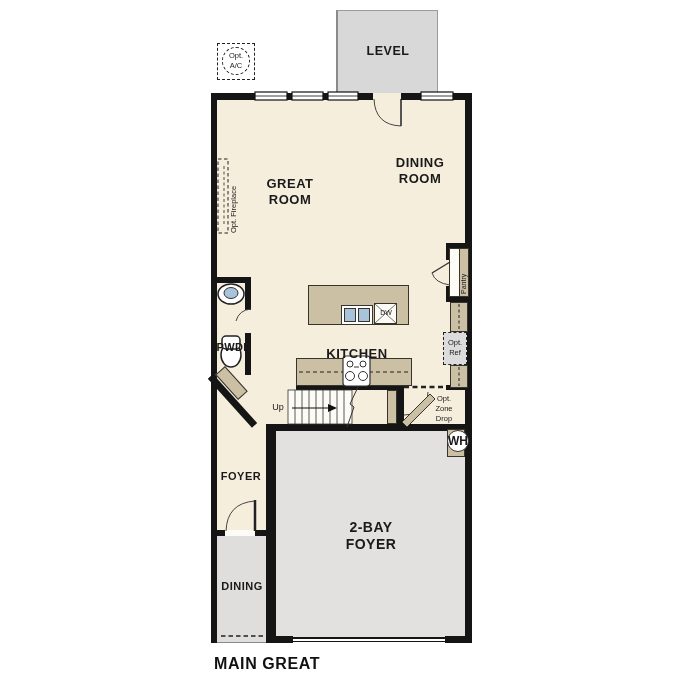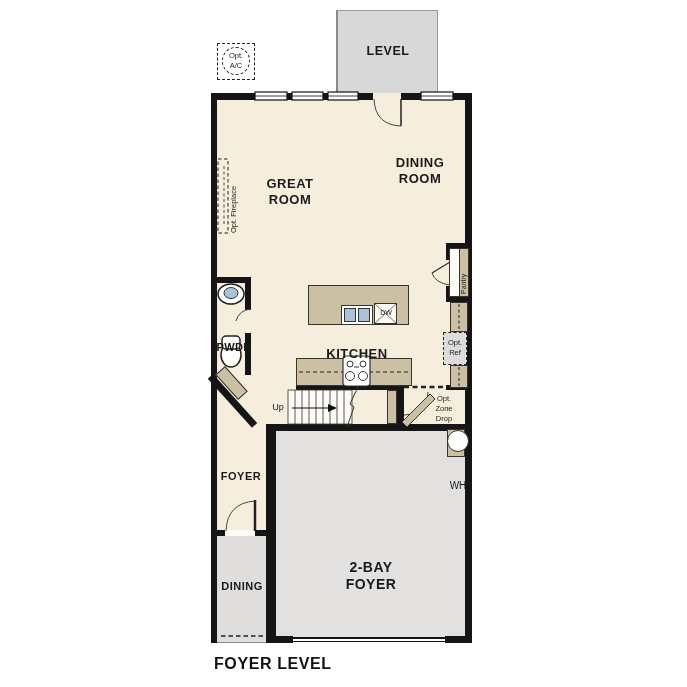--- a/index.html
+++ b/index.html
@@ -202,21 +202,21 @@
   </div>
 
   <div class="label lbl-small" style="left:241px;top:477px;">
     <span>FOYER</span>
   </div>
 
   <div class="label lbl-small" style="left:242px;top:587px;">
     <span>DINING</span>
   </div>
 
-  <div class="label" style="left:371px;top:536px;font-size:14px;margin-top:40px;">
+  <div class="label" style="left:371px;top:536px;font-size:14px;">
     <div>2-BAY</div>
     <div>FOYER</div>
   </div>
 
   <div class="label" style="left:278px;top:407px;font-size:9px;font-weight:normal;letter-spacing:0;">
     <span>Up</span>
   </div>
 
   <div class="label lbl-tiny" style="left:455px;top:348px;">
     <div>Opt.</div>
@@ -226,25 +226,25 @@
   <div class="label lbl-tiny" style="left:444px;top:409px;">
     <div>Opt.</div>
     <div>Zone</div>
     <div>Drop</div>
   </div>
 
   <div class="label" style="left:386px;top:313px;font-size:7px;font-weight:normal;letter-spacing:0;">
     <span>DW</span>
   </div>
 
-  <div class="label" style="left:458px;top:441px;font-size:10px;font-weight:normal;letter-spacing:0;margin-top:45px;">
+  <div class="label" style="left:458px;top:441px;font-size:12px;font-weight:bold;letter-spacing:0;">
     <span>WH</span>
   </div>
 
   <div class="vtext" style="left:460px;top:252px;height:42px;width:9px;font-size:7px;"><span>Pantry</span></div>
 
   <div class="vtext" style="left:229px;top:159px;height:74px;width:9px;"><span>Opt. Fireplace</span></div>
 
   <div class="abs" style="left:214px;top:655px;font-size:16px;font-weight:bold;letter-spacing:.6px;color:#111;">
-    <span>FOYER LEVEL</span>
+    <span>MAIN GREAT</span>
   </div>
 
 </div>
 
 </body></html>

